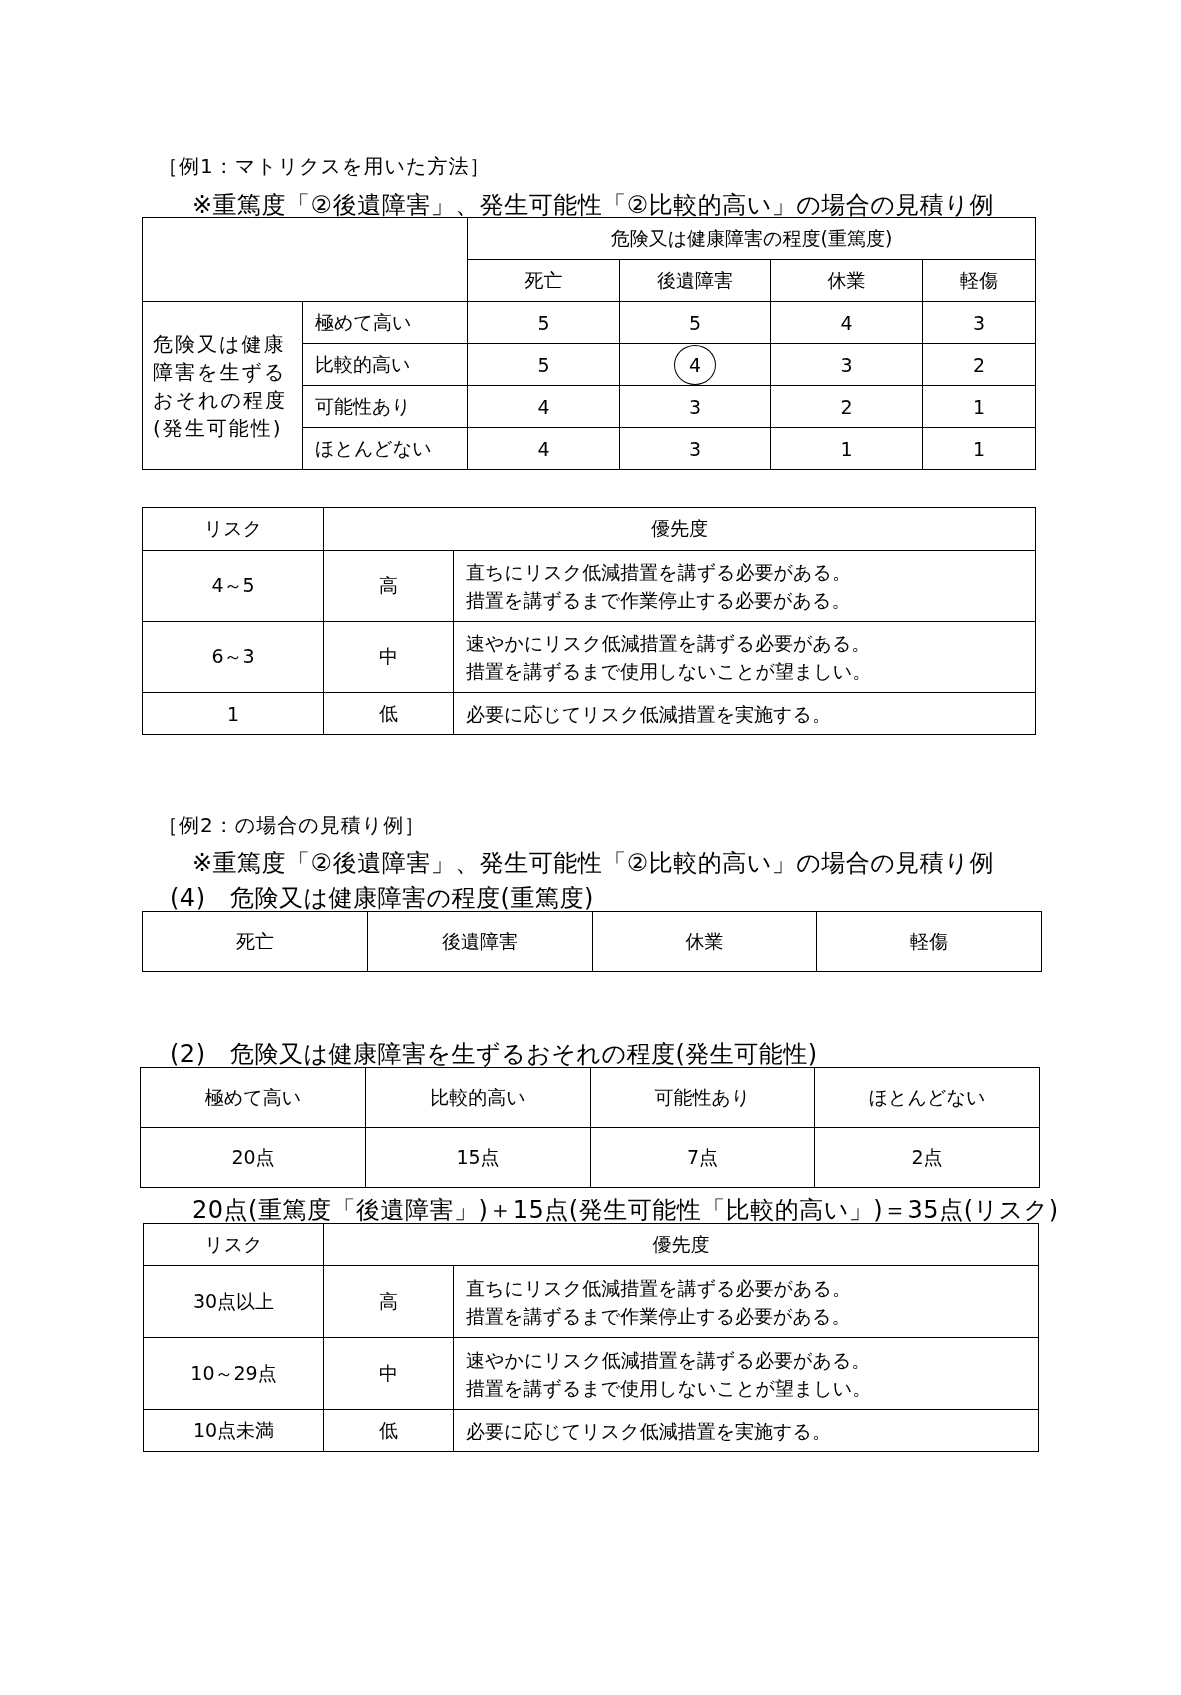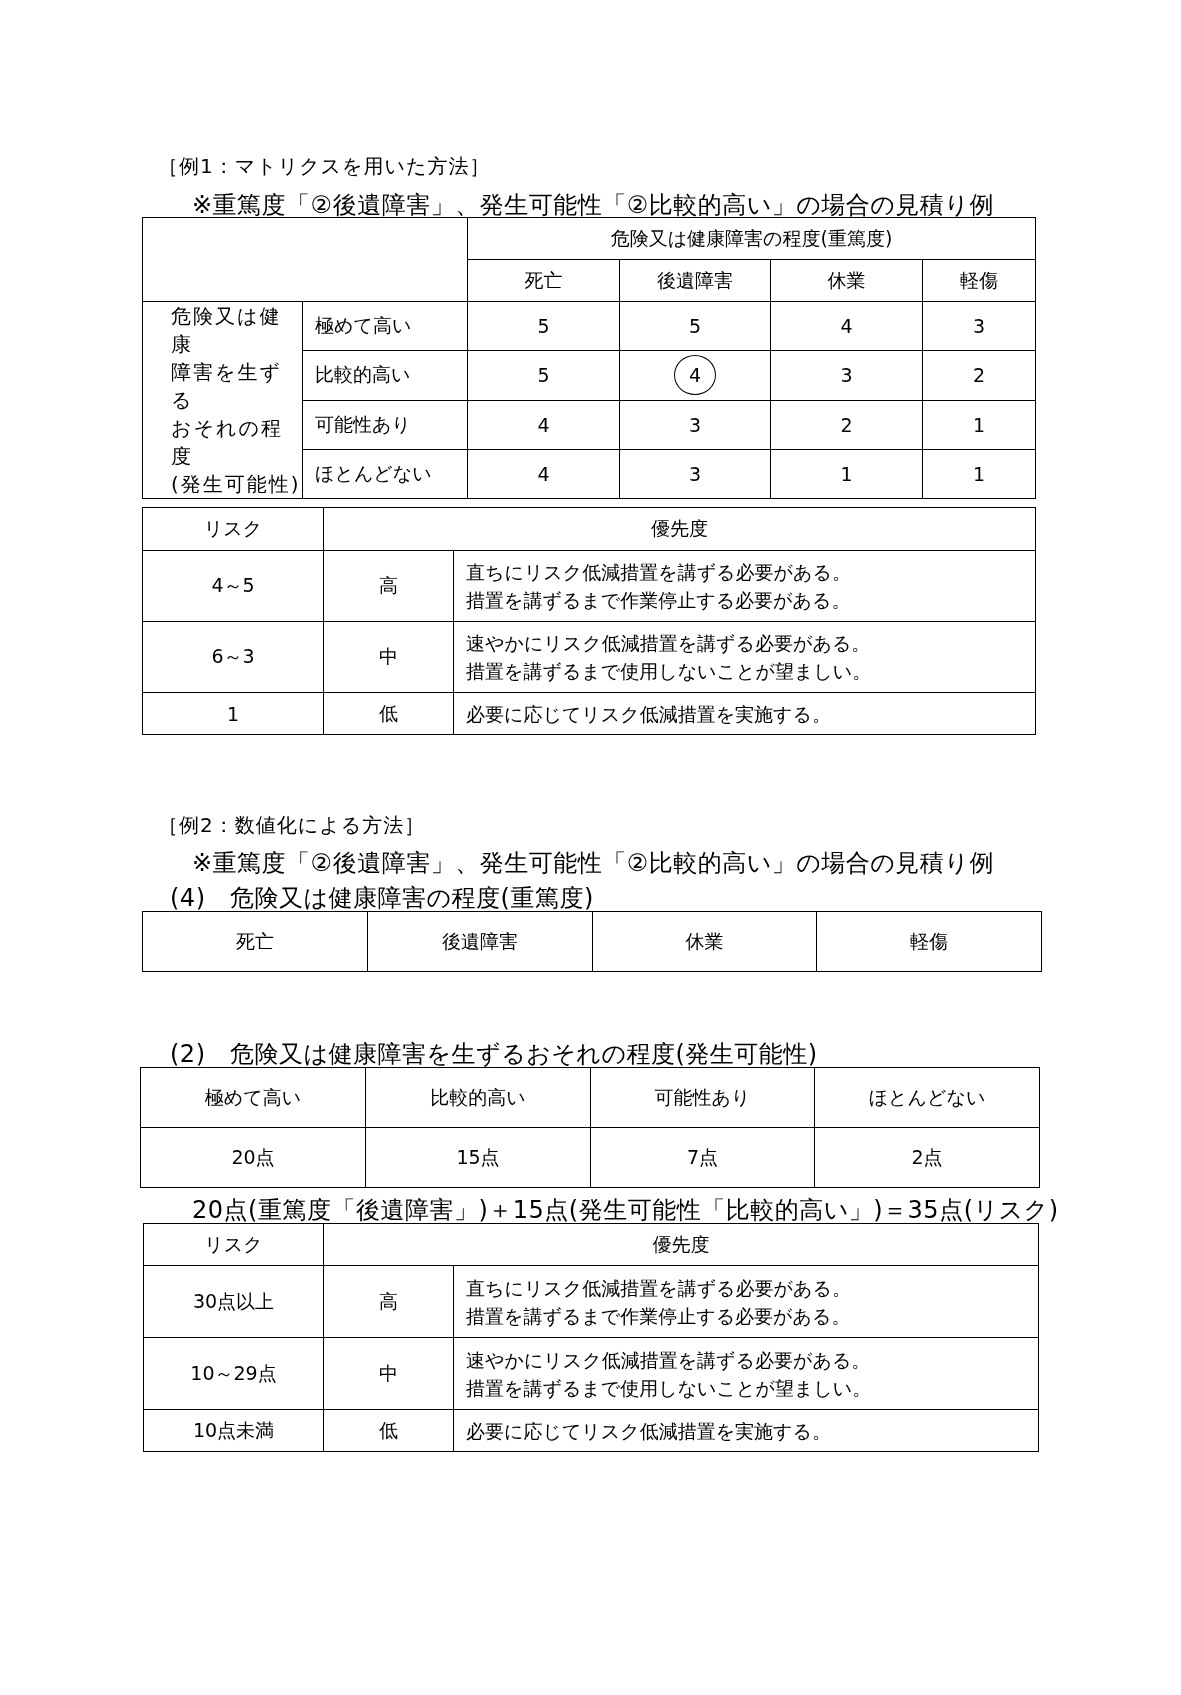--- a/index.html
+++ b/index.html
@@ -8,21 +8,21 @@
   .abs { position:absolute; }
   .heading { font-size:20px; white-space:nowrap; letter-spacing:1px; }
   .note { font-size:24px; white-space:nowrap; letter-spacing:0.5px; }
   table { border-collapse:collapse; position:absolute; table-layout:fixed; }
   td { border:1.5px solid #000; text-align:center; vertical-align:middle;
        font-size:19px; padding:0; }
   td.left { text-align:left; padding-left:12px; }
   td.desc { text-align:left; padding-left:12px; line-height:28px; }
   .circled { display:inline-block; width:40px; height:38px; border:1.5px solid #000;
              border-radius:50%; line-height:38px; }
-  .vlabel { text-align:left; padding-left:28px; line-height:28px; font-size:20px; letter-spacing:2px; }
+  .vlabel { text-align:left; padding-left:10px; line-height:28px; font-size:20px; letter-spacing:2px; }
 </style>
 </head>
 <body>
 
 <div class="abs heading" style="left:158px; top:153px;text-align:center;">［例1：マトリクスを用いた方法］</div>
 <div class="abs note" style="left:192px; top:189px;">※重篤度「②後遺障害」、発生可能性「②比較的高い」の場合の見積り例</div>
 
 <table style="left:142px; top:217px; width:893px;">
   <colgroup>
     <col style="width:160px">
@@ -110,21 +110,21 @@
   <tr style="height:42px;">
     <td>1</td>
     <td>低</td>
     <td class="desc">
       <div>必要に応じてリスク低減措置を実施する。</div>
     </td>
   </tr>
 </tbody>
   </table>
 
-<div class="abs heading" style="left:158px; top:812px;">［例2：数値化による方法］</div>
+<div class="abs heading" style="left:158px; top:812px;">［例2：の場合の見積り例］</div>
 <div class="abs note" style="left:192px; top:847px;">※重篤度「②後遺障害」、発生可能性「②比較的高い」の場合の見積り例</div>
 <div class="abs note" style="left:170px; top:882px;">(4)　危険又は健康障害の程度(重篤度)</div>
 
 <table style="left:142px; top:911px; width:899px;">
   <colgroup>
       <col style="width:225px">
       <col style="width:225px">
       <col style="width:224px">
       <col style="width:225px">
     </colgroup>

